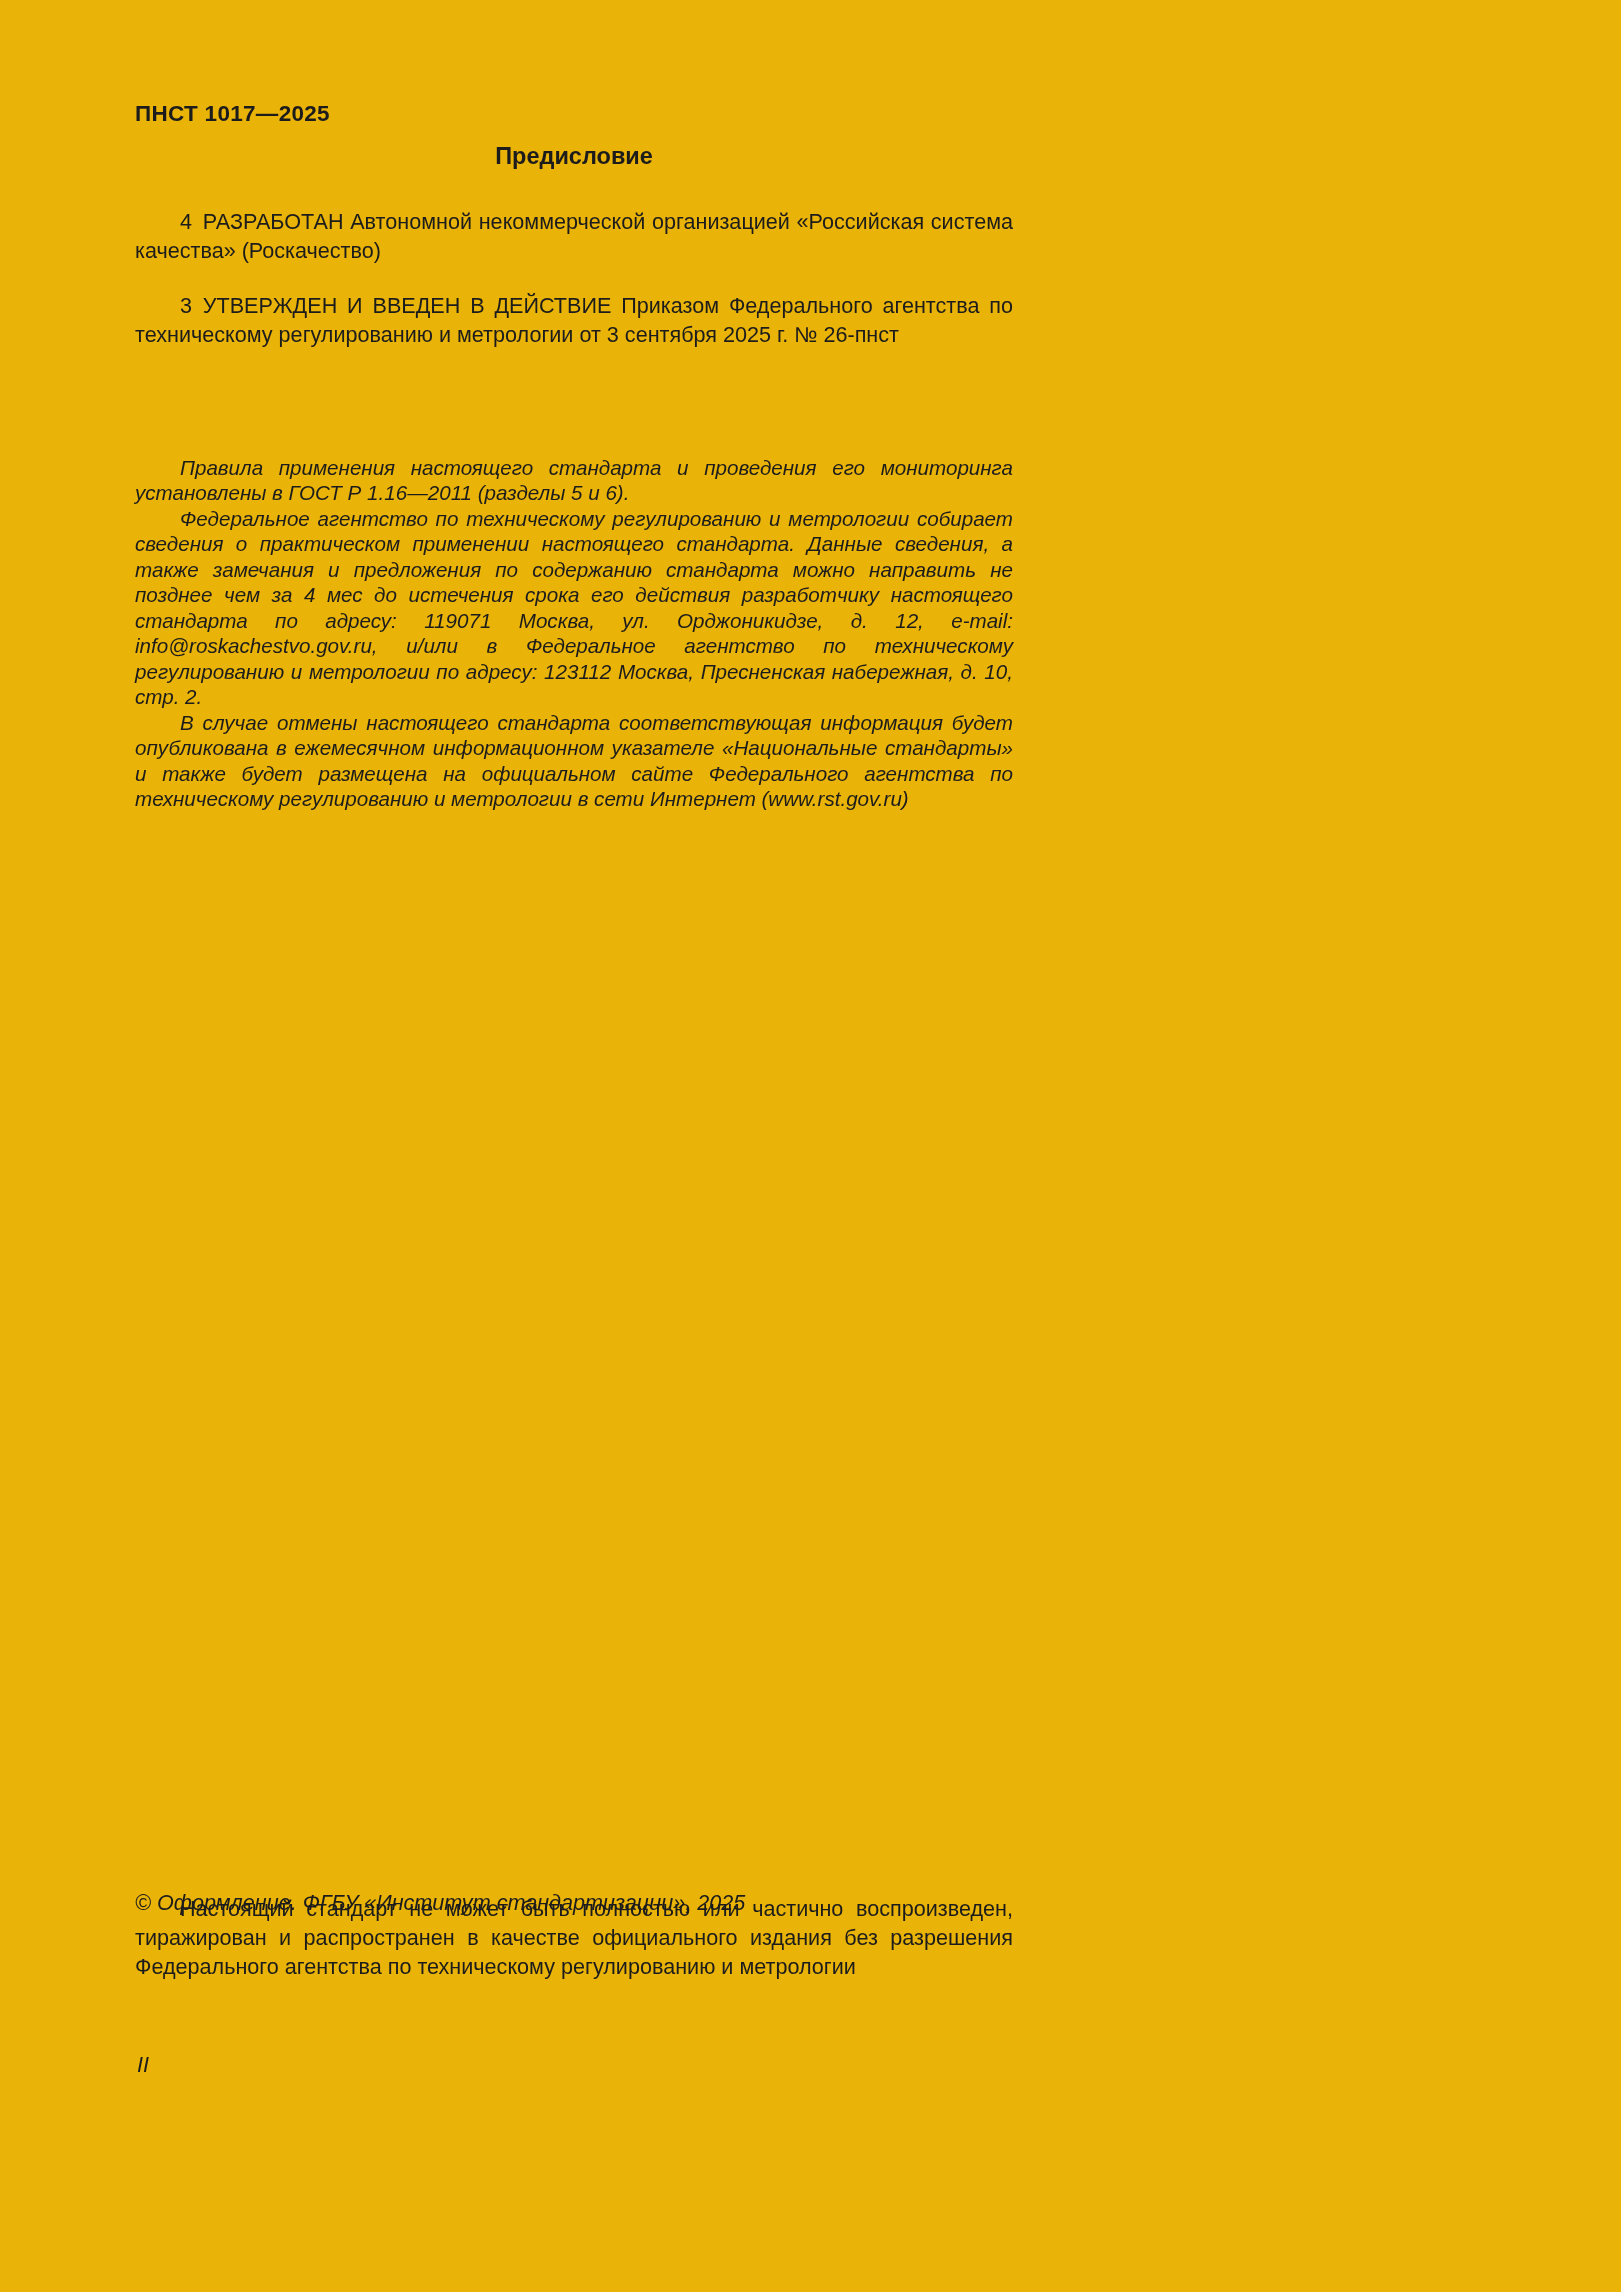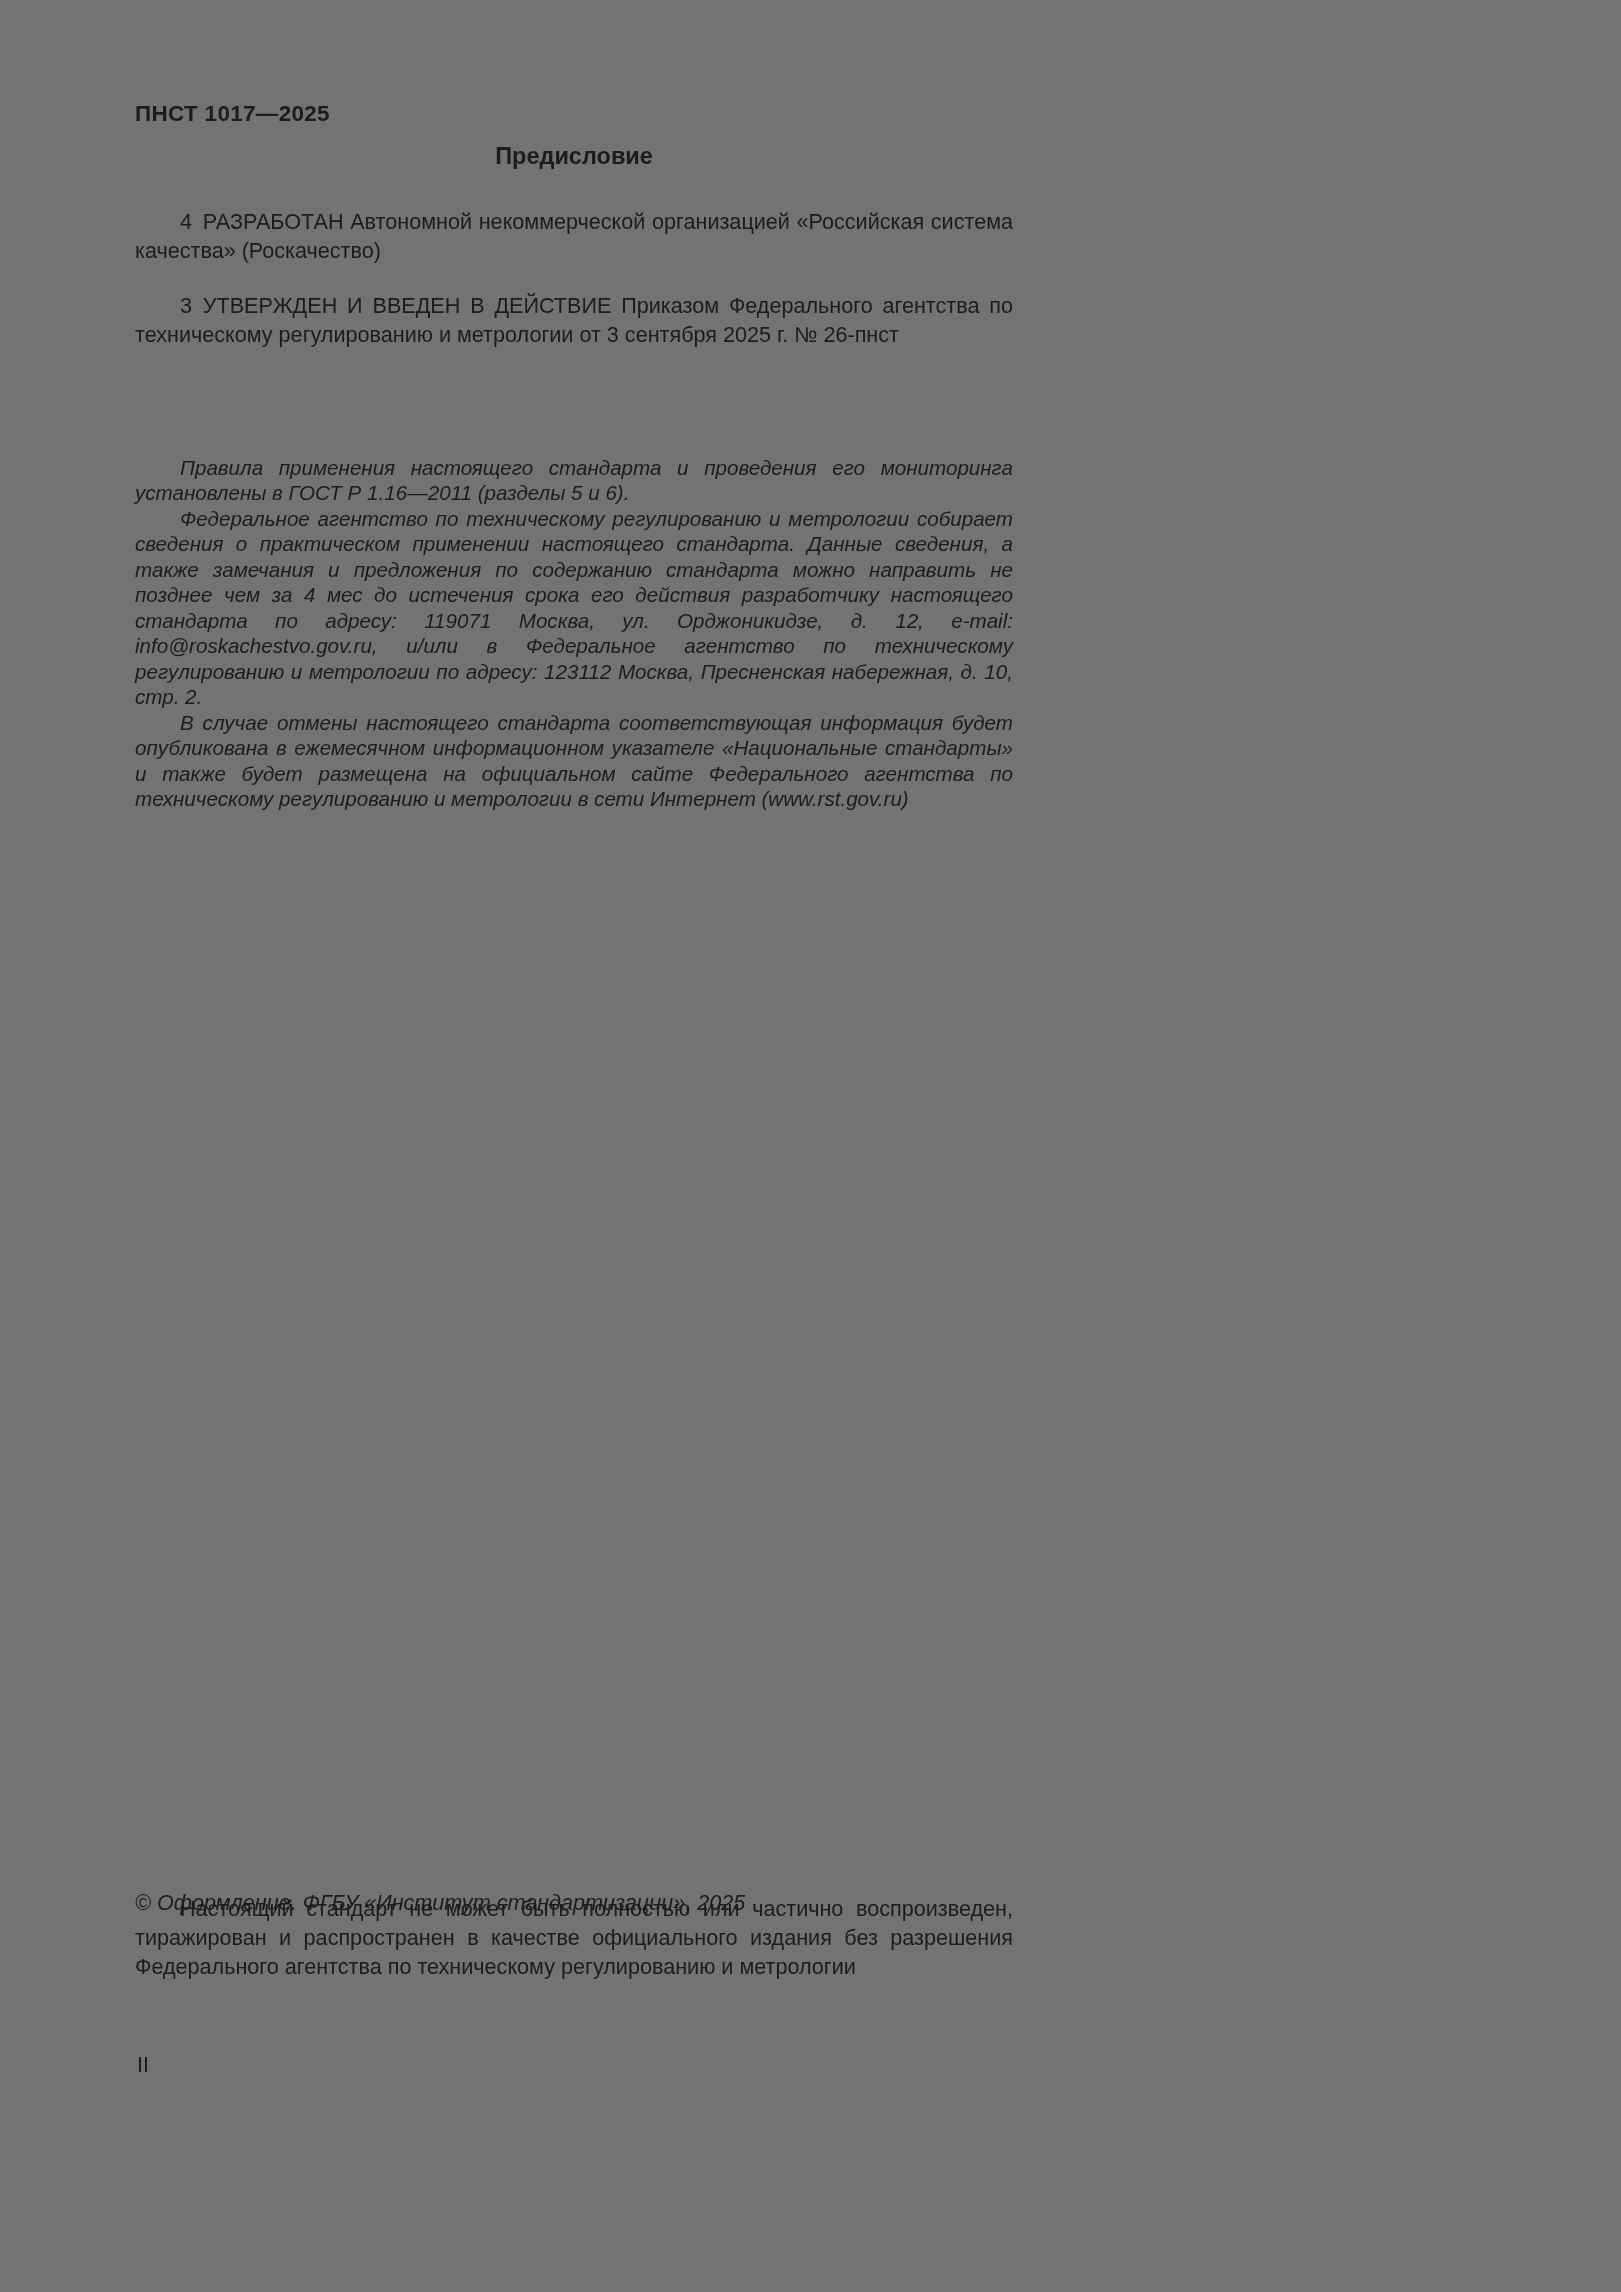--- a/index.html
+++ b/index.html
@@ -4,21 +4,21 @@
 <style>
   html, body {
     margin: 0;
     padding: 0;
     background: #ffffff;
   }
   .page {
     position: relative;
     width: 1621px;
     height: 2293px;
-    background: #737373;
+    background: #eab308;
     font-family: "Liberation Sans", "DejaVu Sans", sans-serif;
     color: #1c1c1c;
     overflow: hidden;
   }
   .content {
     position: absolute;
     left: 135px;
     top: 101px;
     width: 878px;
   }
@@ -71,20 +71,21 @@
     font-size: 21.6px;
     line-height: 29px;
     text-align: justify;
     text-indent: 45px;
   }
   .page-num {
     position: absolute;
     left: 137px;
     top: 2052px;
     font-size: 21.6px;
+    font-style: italic;
   }
 </style>
 </head>
 <body>
 
 <div class="page">
   <div class="content">
     <div class="doc-code">ПНСТ 1017—2025</div>
 
     <div class="fw-title">Предисловие</div>

